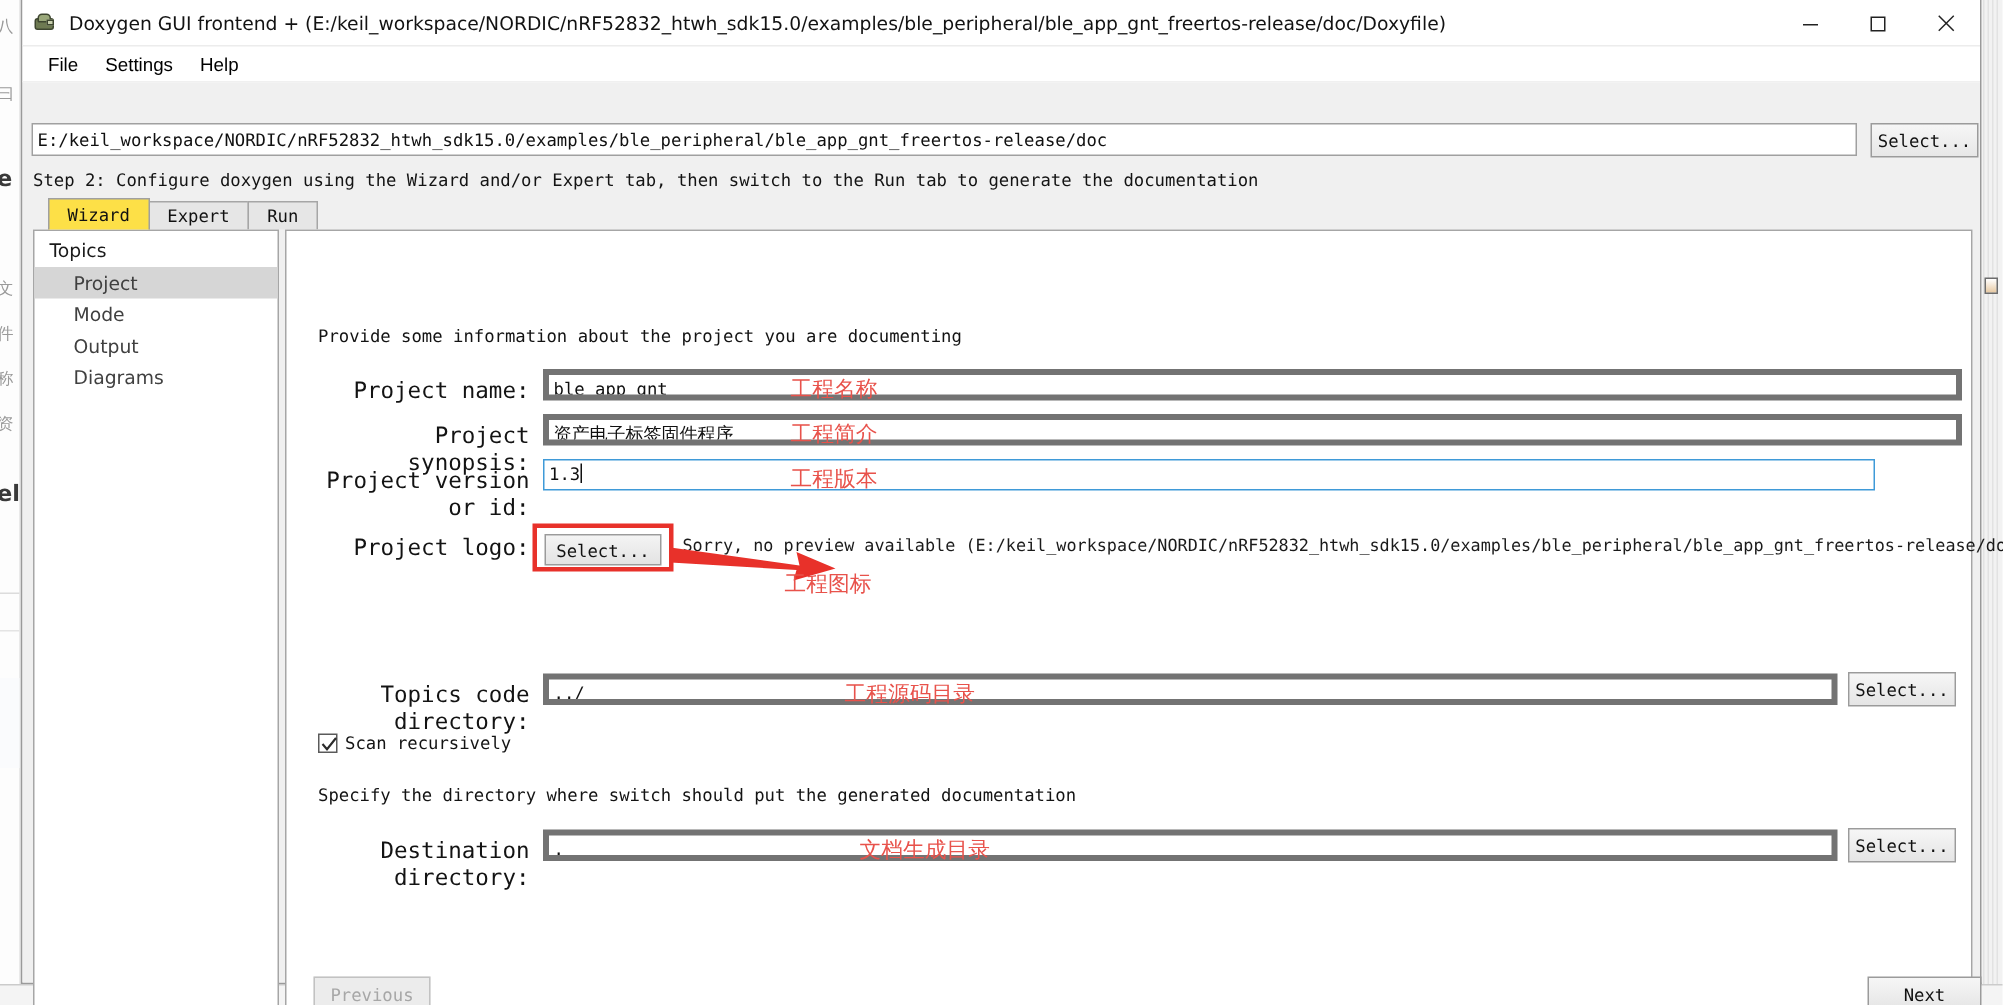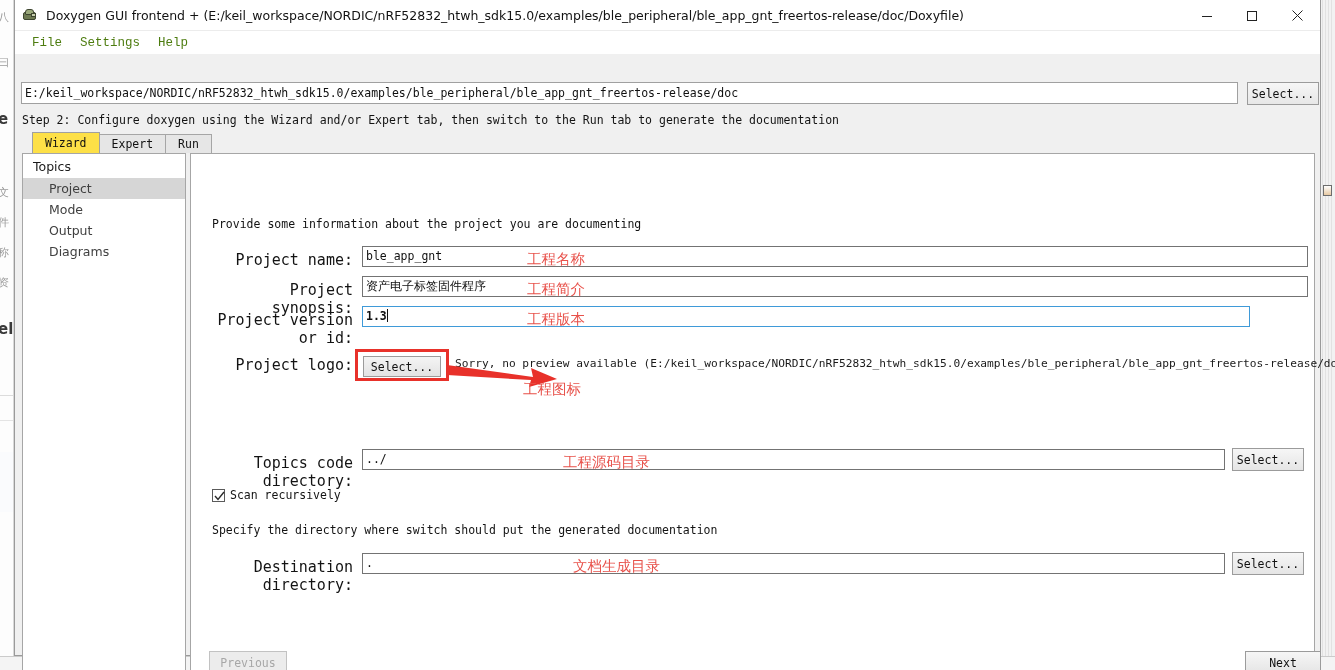--- a/index.html
+++ b/index.html
@@ -119,22 +119,22 @@
 
   
   #menubar {
     height: 24px; flex: 0 0 24px;
     display: flex; align-items: center;
     padding-left: 8px;
     background: #ffffff;
     border-bottom: 1px solid #f0f0f0;
   }
   .menu-item {
-    font-size: 12.5px; color: #4d7c0f;
-    font-family: Liberation Mono, monospace;
+    font-size: 12.5px; color: #000000;
+    font-family: Liberation Sans, sans-serif;
     padding: 2px 9px;
   }
 
   
   #appbody {
     flex: 1 1 auto;
     position: relative;
     background: #f0f0f0;
     padding: 0;
   }
@@ -234,21 +234,21 @@
 
   .field-label {
     position: absolute;
     font-size: 15px; color: #131313;
     text-align: right;
   }
 
   .txtfield {
     position: absolute;
     background: #ffffff;
-    border: 1px solid #737373;
+    border: 4px solid #737373;
     height: 21px;
     font-size: 11.5px; color: #101010;
     padding: 0 3px;
     line-height: 19px;
     white-space: nowrap; overflow: hidden;
   }
   .txtfield.focused { border: 1px solid #3f9ad8; }
   .txtfield.cjk { font-family: "DejaVu Sans", sans-serif; font-size: 12px; }
   .caret {
     display: inline-block; width: 1px; height: 13px;
@@ -407,21 +407,21 @@
 
       <div class="section-text mono" style="left:21px; top:63px;">Provide some information about the project you are documenting</div>
 
       <div class="field-label mono" style="left:20px; top:97px; width:142px;">Project name:</div>
       <div class="txtfield mono" style="left:171px; top:92px; width:946px;">ble_app_gnt</div>
 
       <div class="field-label mono" style="left:20px; top:127px; width:142px;">Project synopsis:</div>
       <div class="txtfield cjk" style="left:171px; top:122px; width:946px;">资产电子标签固件程序</div>
 
       <div class="field-label mono" style="left:20px; top:157px; width:142px;">Project version or id:</div>
-      <div class="txtfield mono focused" style="left:171px; top:152px; width:888px;font-weight:bold;"><span>1.3</span><span class="caret"></span></div>
+      <div class="txtfield mono focused" style="left:171px; top:152px; width:888px;"><span>1.3</span><span class="caret"></span></div>
 
       <div class="field-label mono" style="left:20px; top:202px; width:142px;">Project logo:</div>
 
 
       <div class="field-label mono" style="left:15px; top:300px; width:147px;">Topics code directory:</div>
       <div class="txtfield mono" style="left:171px; top:295px; width:863px;">../</div>
       <div class="btn mono" style="left:1041px; top:294px; width:72px;">Select...</div>
 
       <div class="section-text mono" style="left:21px; top:369px;">Specify the directory where switch should put the generated documentation</div>
 

